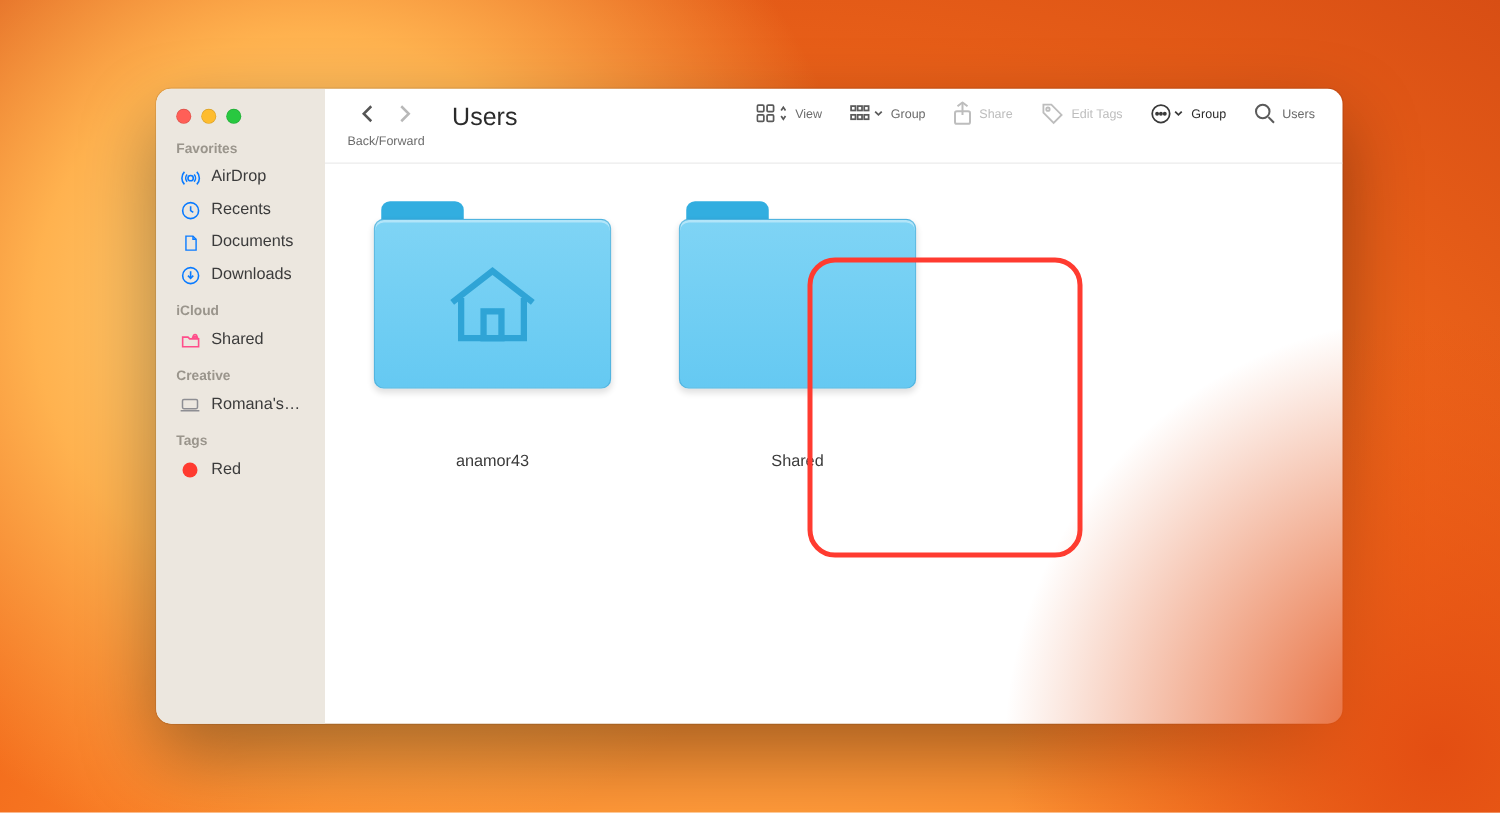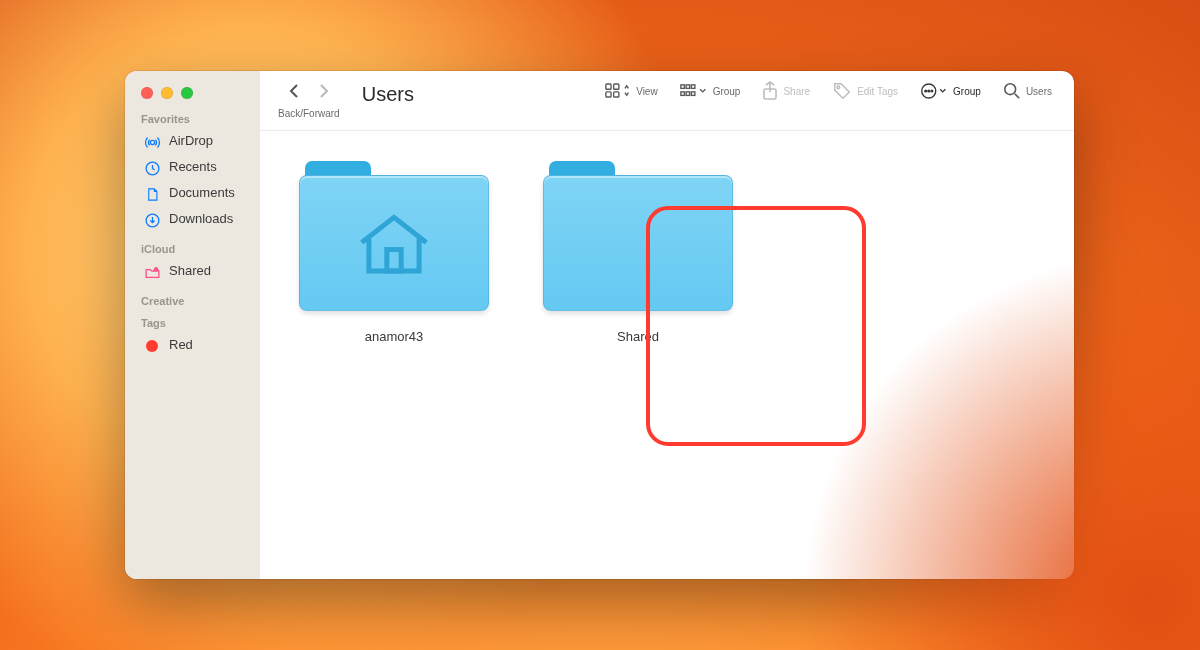--- a/index.html
+++ b/index.html
@@ -50,21 +50,21 @@
   .navlbl { font-size:10px; color:#6b6b6b; margin-top:6px; }
   .title { font-size:20px; font-weight:400; color:#2b2b2b; margin-top:2px; flex:0 0 auto; margin-right:auto; }
   .tbtn { display:flex; flex-direction:row; align-items:center; gap:5px; color:#555; }
   .tbtn .ticon { height:20px; display:flex; align-items:center; justify-content:center; color:#5a5a5a;}
   .tbtn.dis .ticon, .tbtn.dis .tlbl { color:#bdbdbd; }
   .tlbl { font-size:10px; color:#6b6b6b; }
   .tbtn.dark .tlbl { color:#2a2a2a; }
 
   
   .content { flex:1; position:relative; padding:30px 34px; display:flex; gap:44px; align-items:flex-start; }
-  .fitem { display:flex; flex-direction:column; align-items:center; width:200px; }
+  .fitem { display:flex; flex-direction:column; align-items:center; width:200px;gap:32px; }
   .fname { font-size:13px; color:#3a3a3a; margin-top:18px; }
   .folder { width:190px; height:150px; position:relative; }
   .folder .tab { position:absolute; top:0; left:6px; width:66px; height:22px; background:#32aee0; border-radius:7px 7px 0 0; }
   .folder .body { position:absolute; top:14px; left:0; right:0; bottom:0; background:linear-gradient(#7fd4f5,#65c9f2); border-radius:8px; box-shadow:inset 0 2px 0 rgba(255,255,255,.4), 0 3px 5px rgba(0,0,0,.12); border:1px solid rgba(20,120,170,.25); }
   .folder .home { position:absolute; left:50%; top:58%; transform:translate(-50%,-50%); color:#2fa4d6; }
 
   .hl { position:absolute; border:4px solid #ff3b30; border-radius:22px; pointer-events:none; }
 </style>
 </head>
 <body class="wallpaper">
@@ -126,20 +126,29 @@
           <svg width="17" height="15" viewBox="0 0 24 20" fill="none" stroke="currentColor" stroke-width="1.8">
             <path d="M3 6h6l2 2h10v9H3z"></path>
             <circle cx="17" cy="5" r="2"></circle>
             <path d="M14 8a3 3 0 0 1 6 0"></path>
           </svg>
         </span>
       <span class="lbl">Shared</span>
     </div>
 
     <div class="sec-h">Creative</div>
+    <div class="item">
+      <span class="ic grey">
+          <svg width="18" height="14" viewBox="0 0 24 18" fill="none" stroke="currentColor" stroke-width="1.6">
+            <rect x="4" y="3" width="16" height="10" rx="1.5"></rect>
+            <path d="M2 15h20"></path>
+          </svg>
+        </span>
+      <span class="lbl">Romana's…</span>
+    </div>
 
     <div class="sec-h">Tags</div>
     <div class="item">
       <span class="ic">
           <span style="width:12px;height:12px;border-radius:50%;background:#ff3b30;display:block"></span>
         </span>
       <span class="lbl">Red</span>
     </div>
   </aside>
 

